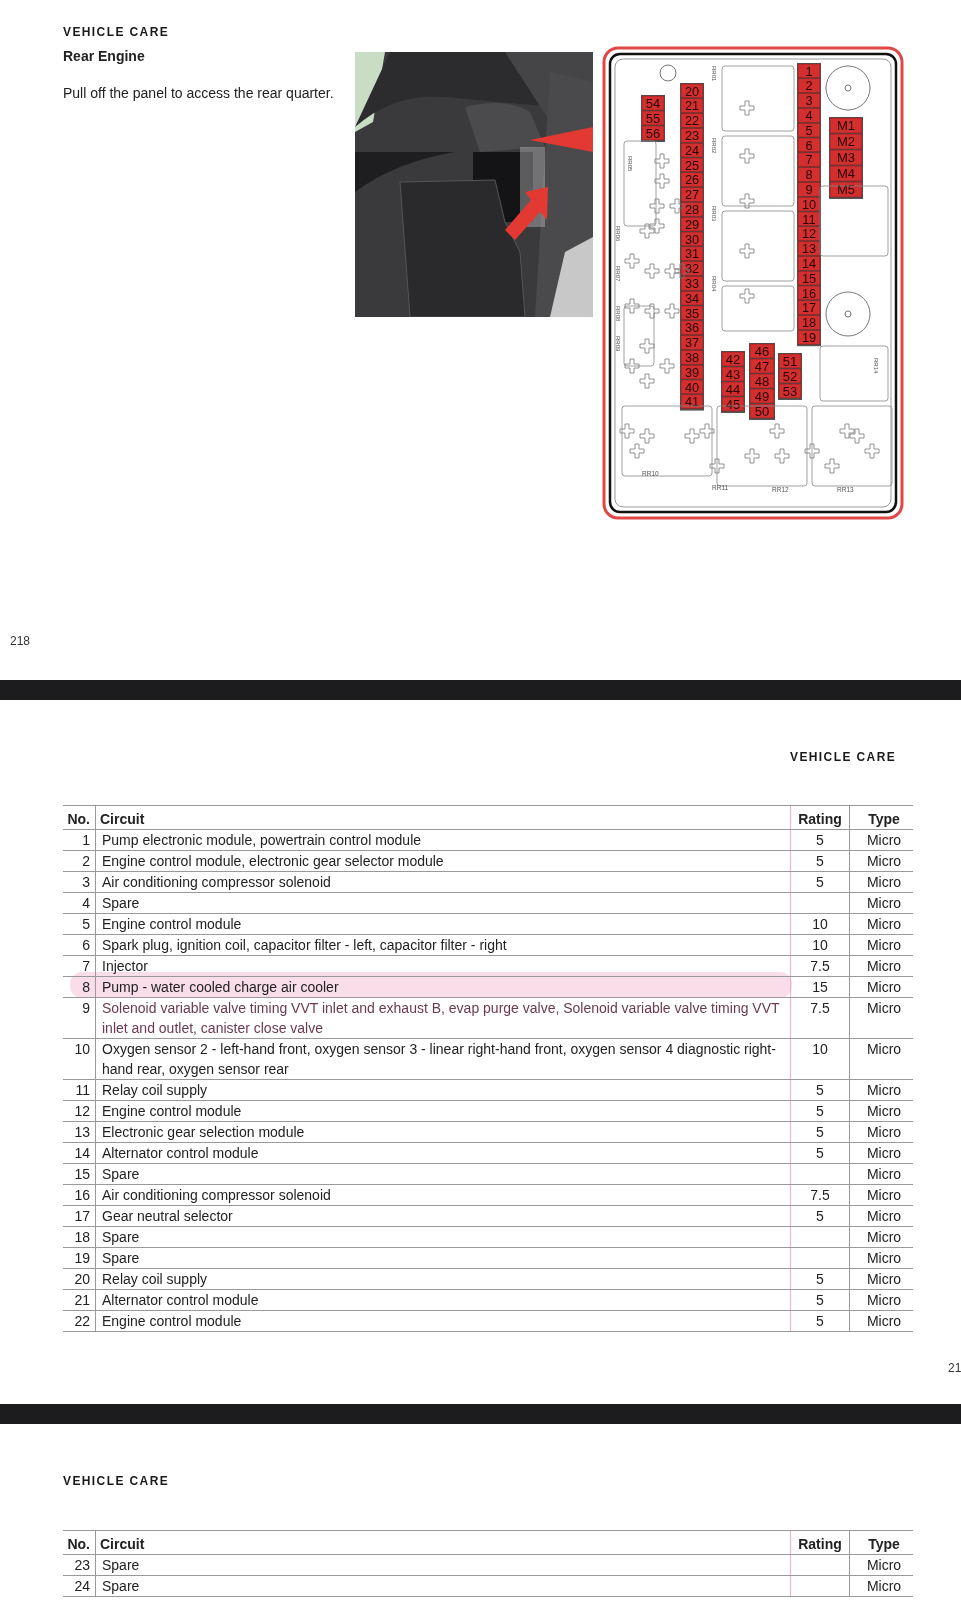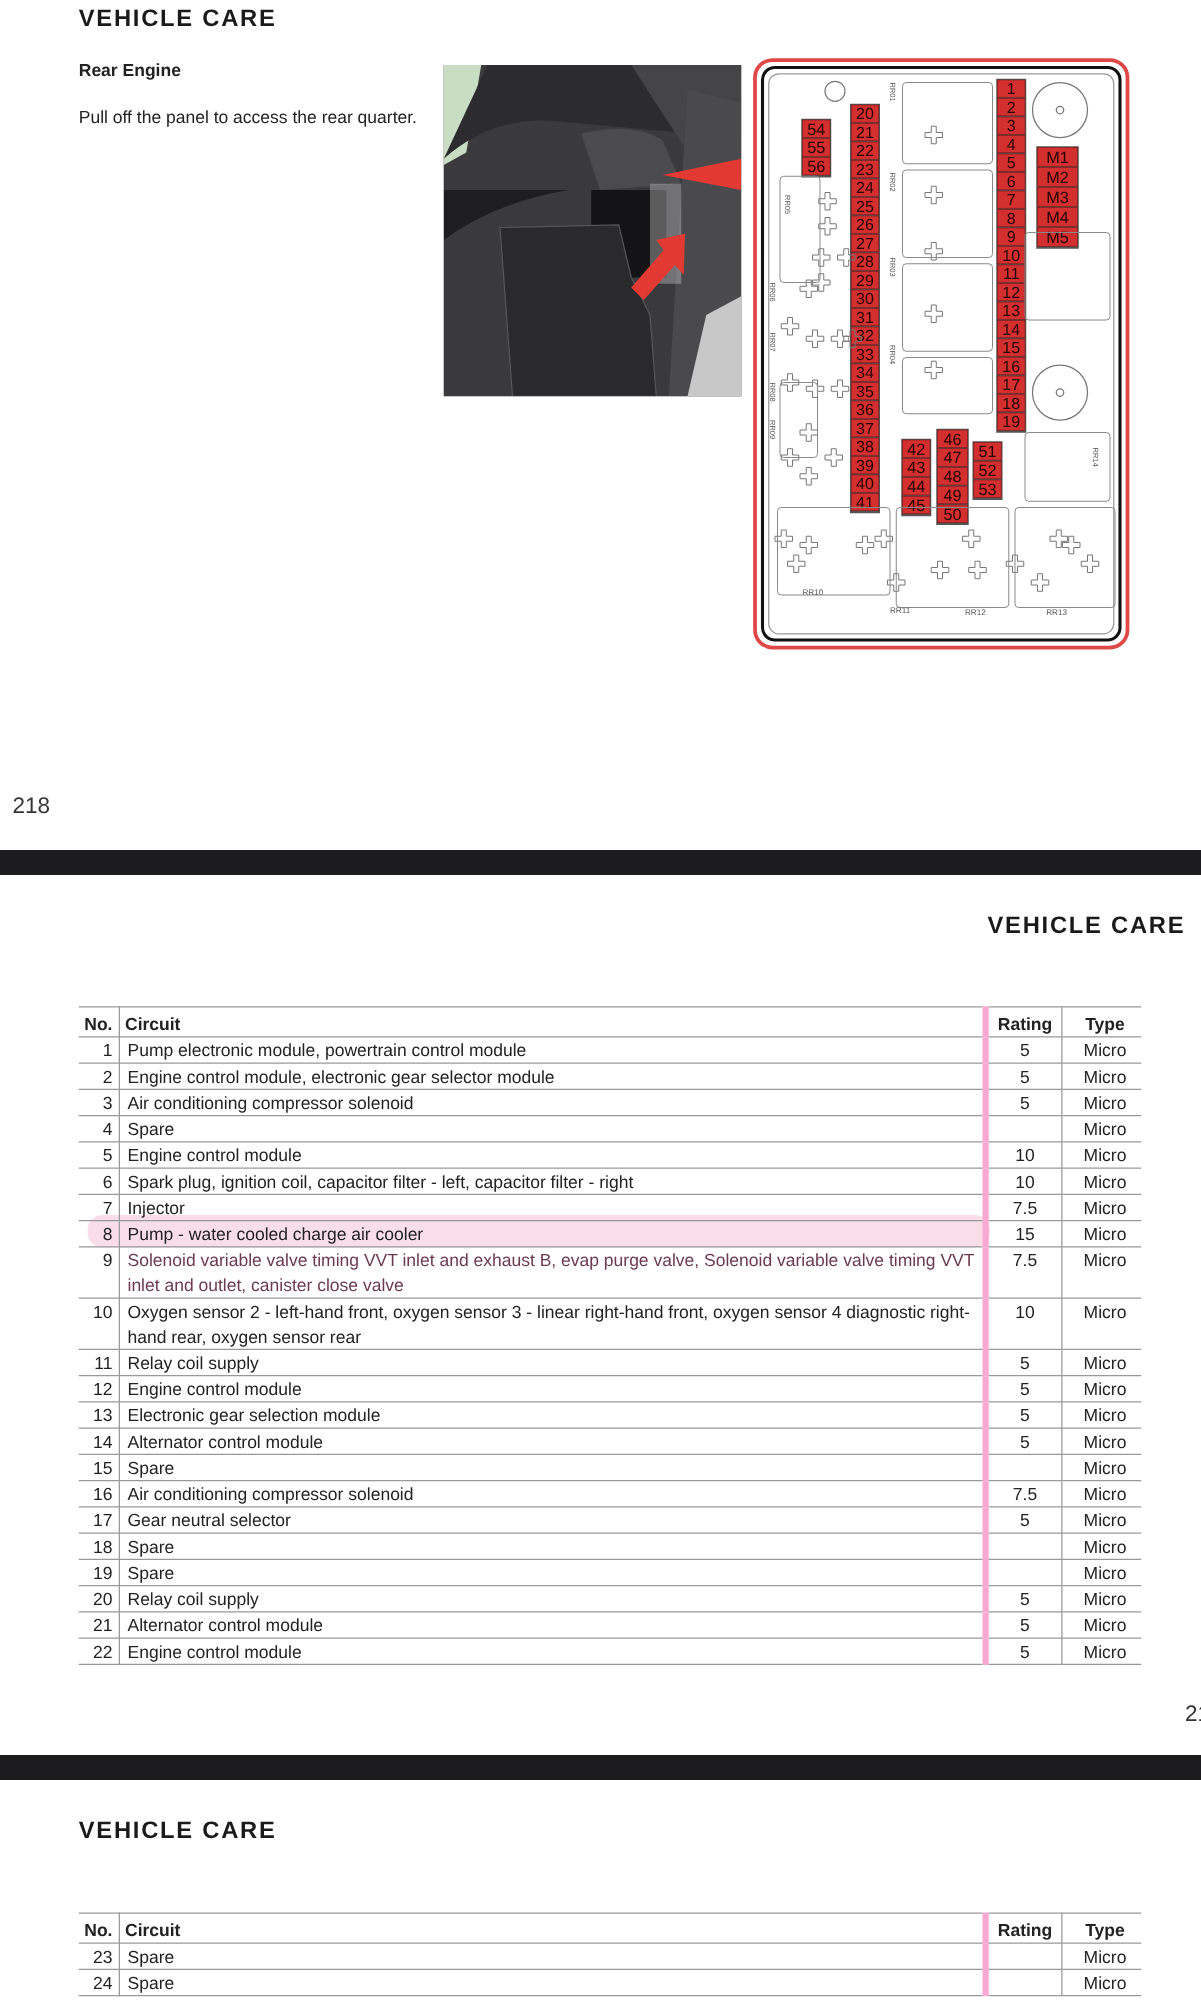--- a/index.html
+++ b/index.html
@@ -1,31 +1,31 @@
 <!DOCTYPE html>
 <html><head>
 <meta charset="utf-8">
 <style>
   html, body { margin:0; padding:0; background:#fff; }
   body { width:961px; height:1600px; position:relative; overflow:hidden; font-family:"Liberation Sans", "DejaVu Sans", sans-serif; color:#1d1d1f; }
   .abs { position:absolute; }
-  .section-title { font-weight:700; font-size:19px; letter-spacing:1.4px; color:#1a1a1a; }
+  .section-title { font-weight:700; font-size:12px; letter-spacing:1.4px; color:#1a1a1a;margin-top:20px; }
   .intro { left:63px; top:47px; width:280px; font-size:14px; line-height:18.5px; color:#222; }
   .intro .sub { font-weight:700; }
   .intro p { margin:0; }
   .intro p + p { margin-top:18px; }
   .photo { left:355px; top:52px; width:238px; height:265px; overflow:hidden; background:#2a2a2c; }
   .fusebox { left:602px; top:46px; width:310px; height:482px; }
-  .page-num { font-size:18px; color:#333; }
+  .page-num { font-size:12px; color:#333; }
   .black-band { left:0; width:961px; height:20px; background:#1c1c1f; }
   table.fuse { position:absolute; border-collapse:collapse; font-size:14px; color:#222;margin-top:30px; }
   table.fuse th { font-weight:700; text-align:left; padding:5px 4px 2px 4px; border-top:1px solid #999; border-bottom:1.5px solid #999; }
   table.fuse td { padding:0 4px; border-bottom:1px solid #999; vertical-align:top; line-height:20px; height:20px; }
   table.fuse td.no, table.fuse th.no { text-align:right; width:23px; border-right:1px solid #999; padding-right:5px; }
-  table.fuse td.rating, table.fuse th.rating { text-align:center; width:50px; border-left:5px solid #f9a8d4; border-right:1px solid #999; }
+  table.fuse td.rating, table.fuse th.rating { text-align:center; width:50px; border-left:1px solid #f9a8d4; border-right:1px solid #999; }
   table.fuse td.type, table.fuse th.type { text-align:center; width:50px; padding-left:9px; }
   table.fuse td.circuit { padding-left:6px; }
   tr.highlight td.no { color:#222; }
   tr.highlight td.circuit { color:#6b3a50; }
   .hl-mark { position:absolute; left:70px; top:972px; width:722px; height:26px; background:#f7d3e1; border-radius:12px; opacity:.75; }
 </style>
 </head>
 <body>
 
 <div class="abs section-title" style="left:63px; top:5px;">VEHICLE CARE</div>

